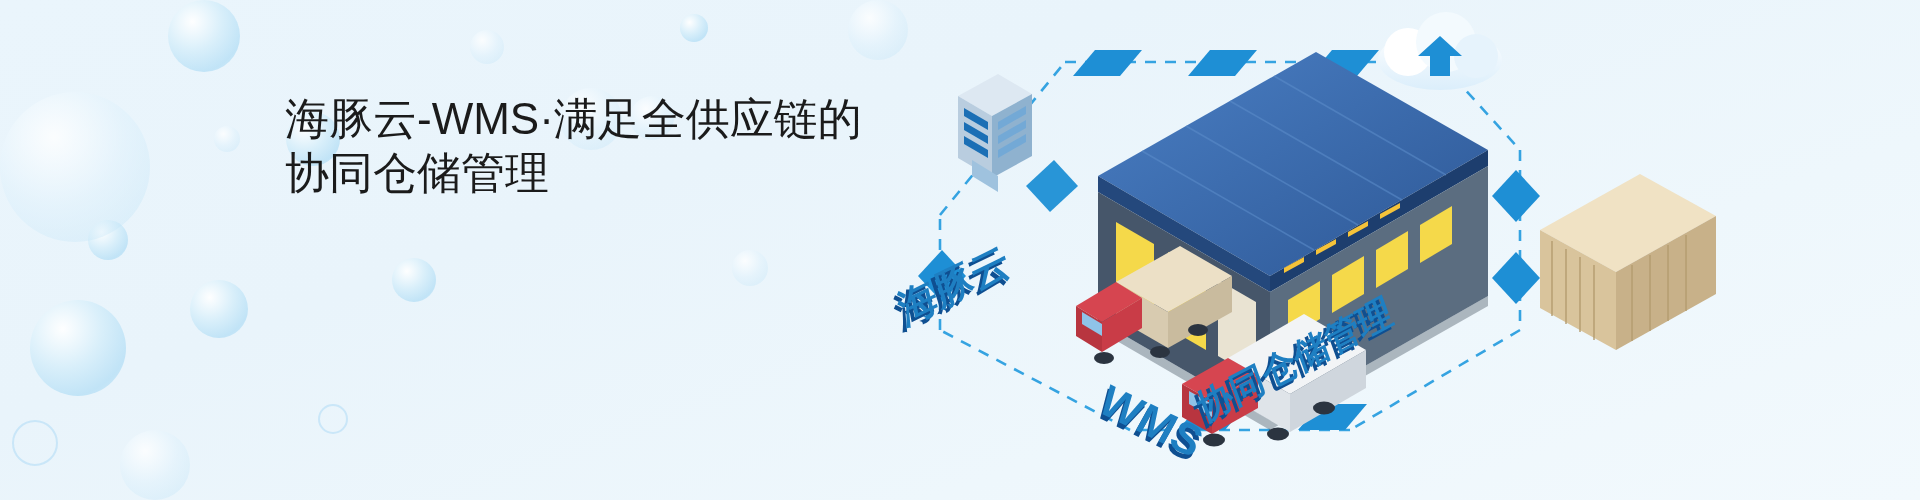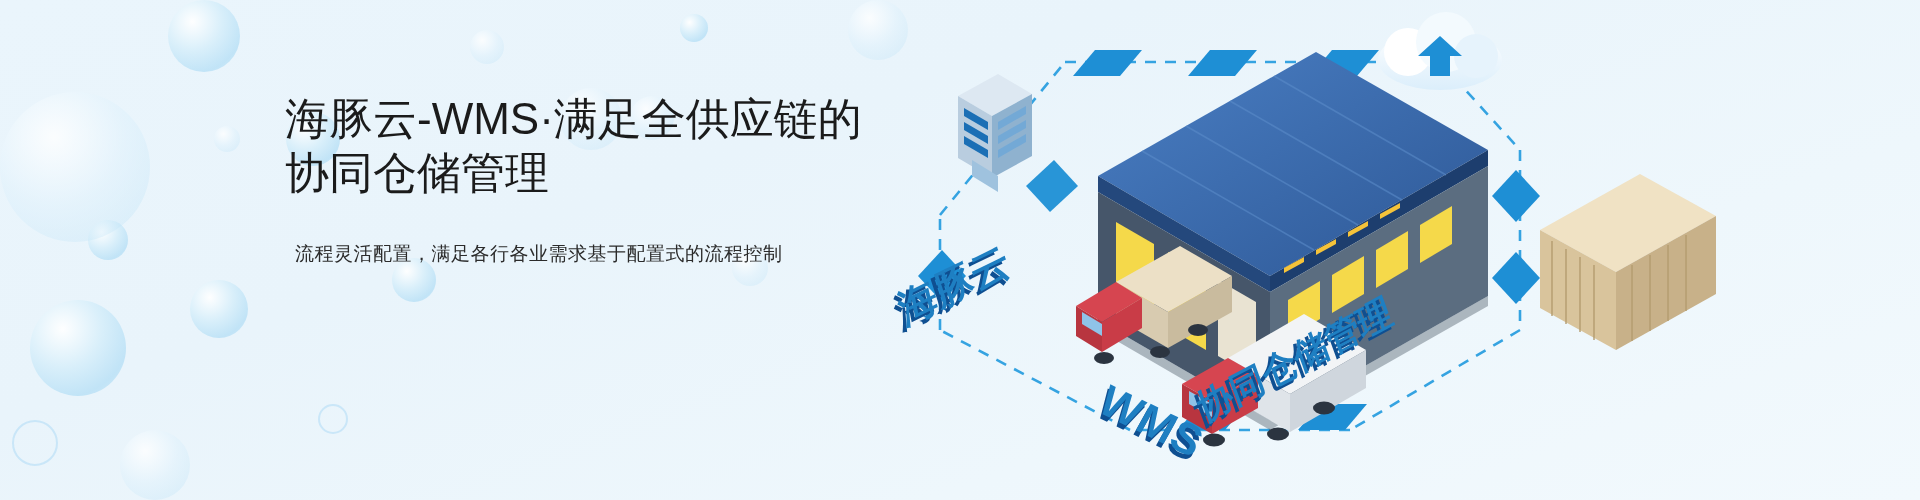--- a/index.html
+++ b/index.html
@@ -80,21 +80,20 @@
       <div class="bubble faint" style="left: 732px; top: 250px; width: 36px; height: 36px;"></div>
       <div class="bubble faint" style="left: 848px; top: 0px; width: 60px; height: 60px;"></div>
       <div class="bubble faint" style="left: 120px; top: 430px; width: 70px; height: 70px;"></div>
       <div class="bubble ring" style="left: 318px; top: 404px; width: 30px; height: 30px;"></div>
       <div class="bubble ring" style="left: 12px; top: 420px; width: 46px; height: 46px;"></div>
     </div>
 
   <div class="copy">
     <div class="headline">海豚云-WMS·满足全供应链的
 协同仓储管理</div>
-    <div class="subtitle">流程灵活配置，满足各行各业需求基于配置式的流程控制</div>
   </div>
 
   <div class="art">
     <svg width="1040" height="500" viewBox="0 0 1040 500" xmlns="http://www.w3.org/2000/svg">
       <defs>
         <linearGradient id="roofGrad" x1="0" y1="0" x2="1" y2="1">
           <stop offset="0%" stop-color="#4a7fc4"></stop>
           <stop offset="100%" stop-color="#2d5795"></stop>
         </linearGradient>
         <linearGradient id="cloudGrad" x1="0" y1="0" x2="0" y2="1">

